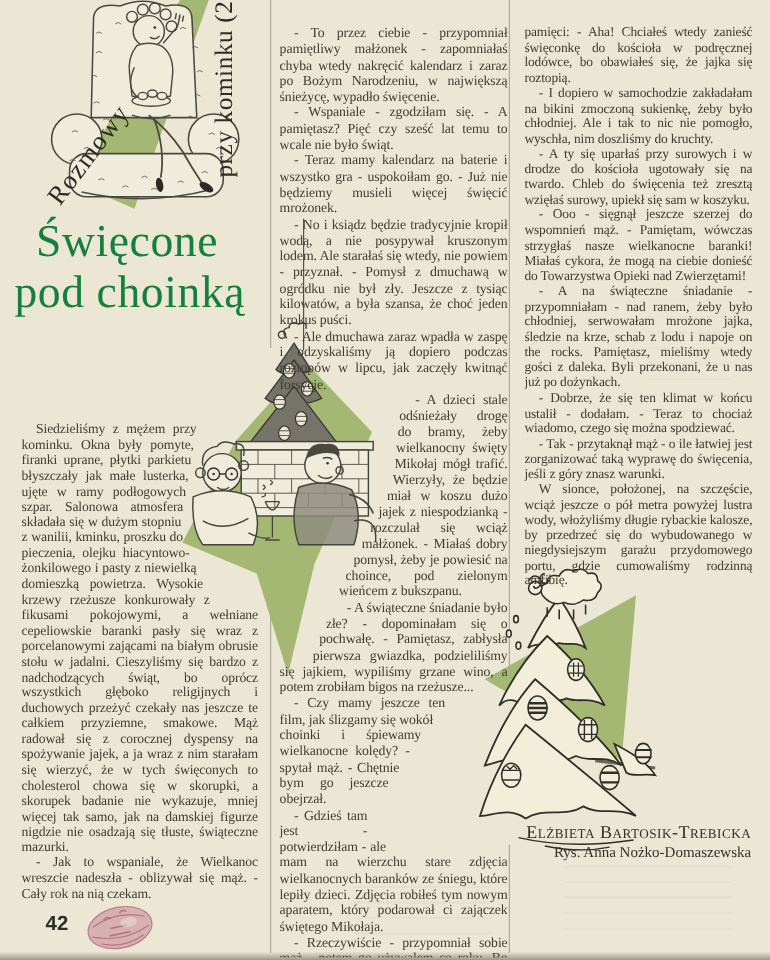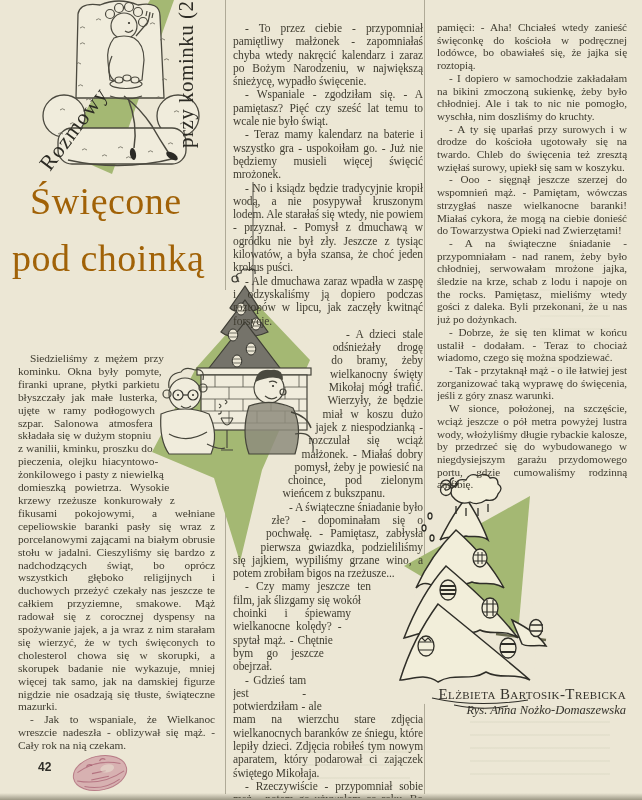--- a/index.html
+++ b/index.html
@@ -14,38 +14,38 @@
   .g1{left:470px;top:695px;width:140px;height:85px;}
   .g2{left:295px;top:738px;width:115px;height:50px;}
   .g3{left:540px;top:250px;width:70px;height:120px;opacity:.6;}
   .illo{position:absolute;z-index:1;}
   .illo-armchair{left:22px;top:0;}
   .illo-fireplace{left:145px;top:182px;}
   .illo-tree{left:396px;top:462px;}
   .kicker{position:absolute;color:#2c2b24;z-index:2;white-space:nowrap;}
   .kicker-rozmowy{left:34px;top:160px;font-size:22px;transform:rotate(-53deg);transform-origin:0 0;letter-spacing:1px;}
   .kicker-przy{left:174px;top:148px;font-size:21px;transform:rotate(-90deg);transform-origin:0 0;letter-spacing:.5px;}
-  .title{position:absolute;font-size:38px;line-height:1;color:#a16207;letter-spacing:.5px;z-index:2;}
+  .title{position:absolute;font-size:38px;line-height:1;color:#15803d;letter-spacing:.5px;z-index:2;}
   .t1{left:30px;top:182px;}
-  .t2{left:12px;top:239px;}
+  .t2{left:12px;top:225px;}
   .col{position:absolute;text-align:justify;overflow:hidden;letter-spacing:-.1px;z-index:3;}
   .col p{margin:0;text-indent:12px;}
   .col p.noindent{text-indent:0;}
   .col1{left:18px;top:352px;width:197px;height:420px;font-size:11.4px;line-height:12.9px;}
   .col2{left:233px;top:22px;width:190px;height:776px;font-size:11.5px;line-height:13.3px;}
   .col3{left:437px;top:21px;width:190px;height:652px;font-size:11.2px;line-height:12.7px;}
   .sp{background:transparent;}
   .sp-col1{float:right;width:64px;height:150px;margin-left:4px;shape-outside:polygon(28% 0,100% 0,100% 100%,46% 100%,6% 58%);}
   .sp-col2-left{float:left;width:96px;height:216px;margin-right:5px;shape-outside:polygon(0 0,100% 0,93% 33%,56% 66%,26% 100%,0 100%);}
   .sp-col2-right{float:right;width:112px;height:130px;margin-left:5px;shape-outside:polygon(64% 0,100% 0,100% 100%,24% 100%,0 82%,34% 36%);}
   .sp-col3-left{float:left;width:95px;height:238px;margin-right:6px;shape-outside:polygon(0 0,32% 0,70% 22%,94% 50%,100% 80%,100% 100%,0 100%);}
   .authors{position:absolute;left:430px;top:686px;width:196px;text-align:right;z-index:3;color:#33312a;}
   .author-name{font-variant:small-caps;font-size:15px;letter-spacing:.4px;}
-  .illustrator{font-style:italic;font-size:12.5px;}
-  .pagenum{position:absolute;left:38px;top:760px;z-index:3;font-family:"Liberation Sans",sans-serif;font-weight:bold;font-size:12px;color:#2f2e28;}
+  .illustrator{font-size:12.5px;}
+  .pagenum{position:absolute;left:38px;top:760px;z-index:3;font-family:"Liberation Sans",sans-serif;font-weight:bold;font-size:17px;color:#2f2e28;}
   .stamp{position:absolute;left:68px;top:750px;z-index:2;}
   .page-edge{position:absolute;left:0;top:793px;width:642px;height:7px;z-index:4;background:linear-gradient(180deg,rgba(110,105,85,0) 0%,rgba(92,88,68,.55) 100%);}
 </style>
 </head>
 <body>
 
 <div class="page">
 
   <div class="divider d1"></div>
   <div class="divider d2"></div>

